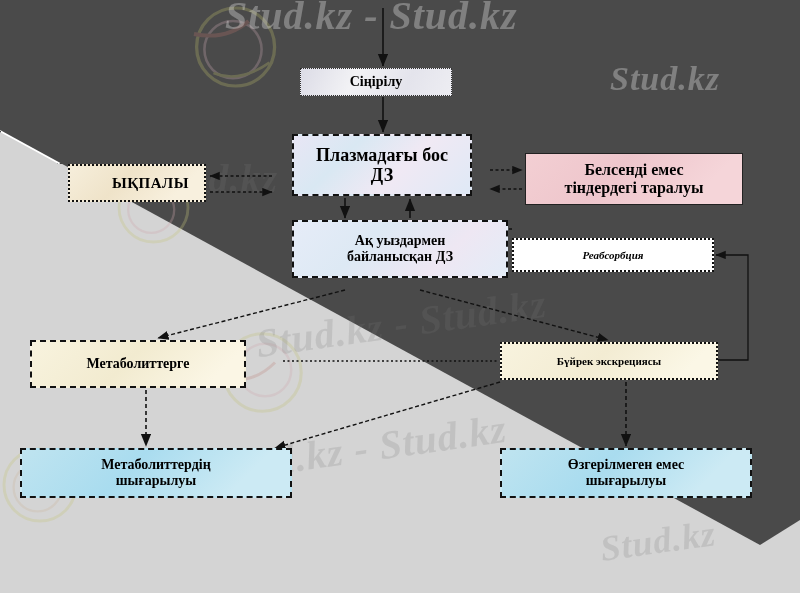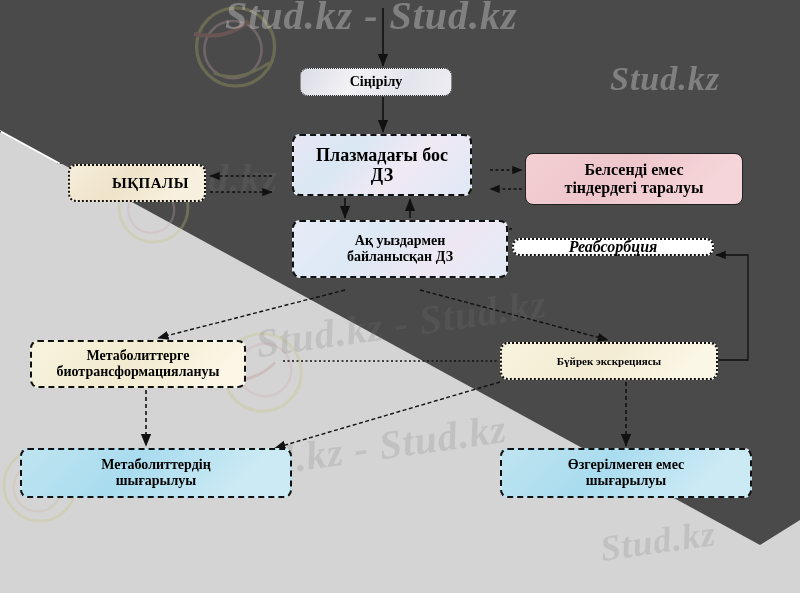--- a/index.html
+++ b/index.html
@@ -57,21 +57,20 @@
   .node {
     position: absolute;
     display: flex;
     align-items: center;
     justify-content: center;
     text-align: center;
     font-weight: bold;
     color: #000;
     line-height: 1.12;
     padding: 2px 4px;
-    border-radius: 8px;
   }
   .node span { display: block; width: 100%; }
   .dashed { border: 2px dashed #111; }
   .dotted { border: 2px dotted #111; }
   .solid  { border: 1px solid #222; }
 
   .n-siniru {
     left: 300px; top: 68px; width: 152px; height: 28px;
     background: #e9e9ee;
     background-image: linear-gradient(115deg, #dcdce6 0%, #f2f2f5 35%, #e4e4ec 70%, #ededf2 100%);
@@ -99,23 +98,23 @@
     font-size: 15px;
     letter-spacing: 0.5px;
     padding-left: 31px;
   }
   .n-pink {
     left: 525px; top: 153px; width: 218px; height: 52px;
     background-image: linear-gradient(135deg,#f3cfd3 0%, #eec6cc 40%, #f5d5d9 80%);
     font-size: 16px;
   }
   .n-reab {
-    left: 512px; top: 238px; width: 202px; height: 18px;
+    left: 512px; top: 238px; width: 202px; height: 34px;
     background: #ffffff;
-    font-size: 16px;
+    font-size: 11px;
     font-style: italic;
   }
   .n-biotrans {
     left: 30px; top: 340px; width: 216px; height: 48px;
     background-image: linear-gradient(135deg,#f8f3de 0%, #f2ebd0 45%, #fbf6e5 85%);
     font-size: 14px;
   }
   .n-kidney {
     left: 500px; top: 342px; width: 218px; height: 38px;
     background-image: linear-gradient(135deg,#f8f3de 0%, #f3ecd3 45%, #fbf7e6 85%);
@@ -240,21 +239,20 @@
     </span>
   </div>
 
   <div class="node n-reab dotted">
     <span>Реабсорбция</span>
   </div>
 
   <div class="node n-biotrans dashed">
     <span>
       <span>Метаболиттерге</span>
-      <span>биотрансформациялануы</span>
     </span>
   </div>
 
   <div class="node n-kidney dotted">
     <span>Бүйрек экскрециясы</span>
   </div>
 
   <div class="node n-metex dashed">
     <span>
       <span>Метаболиттердің</span>

